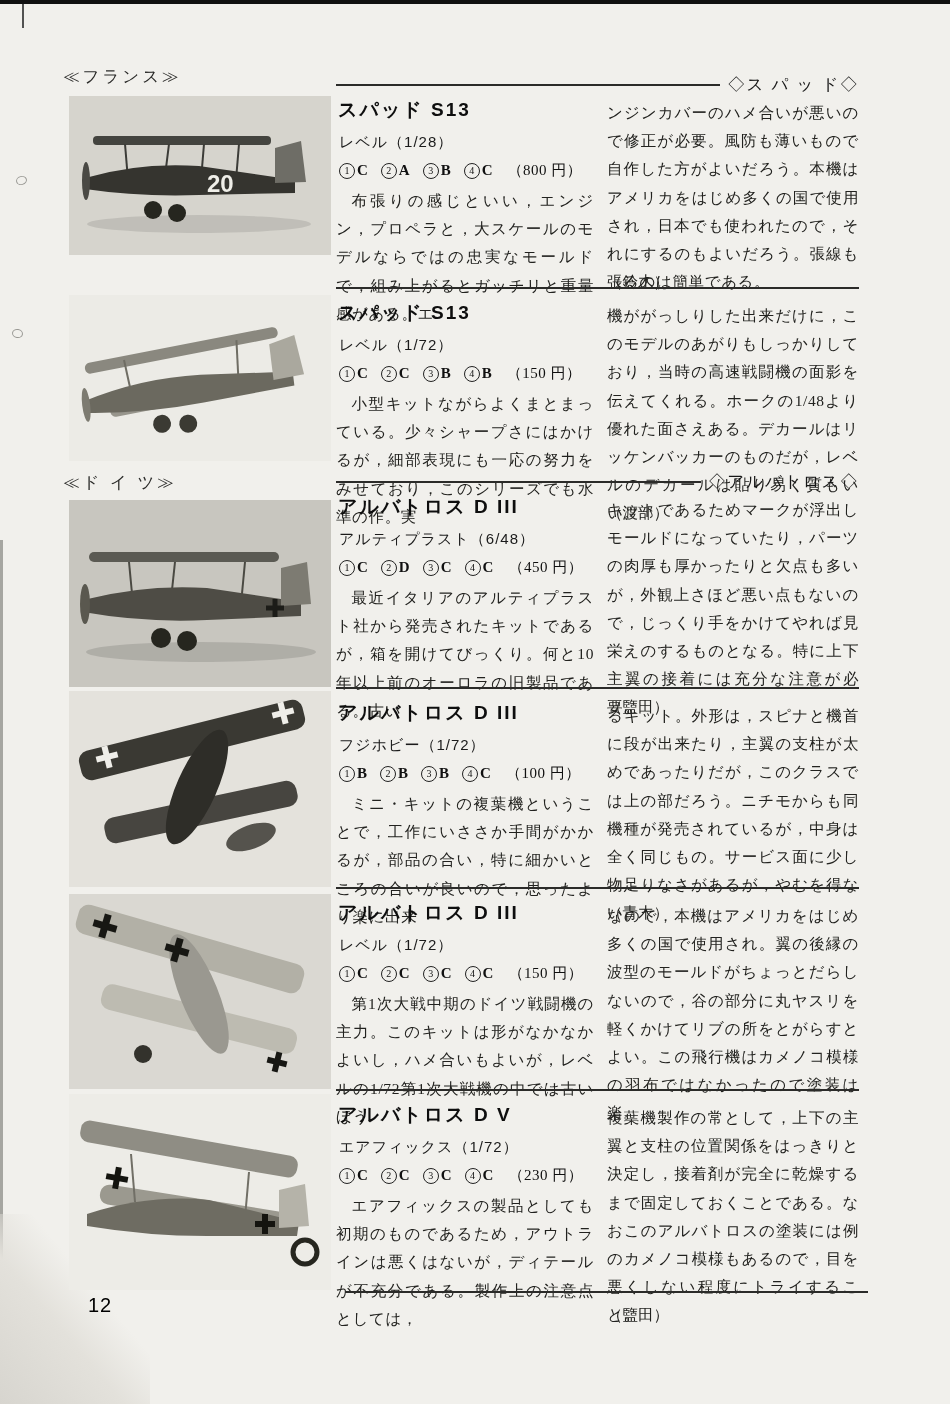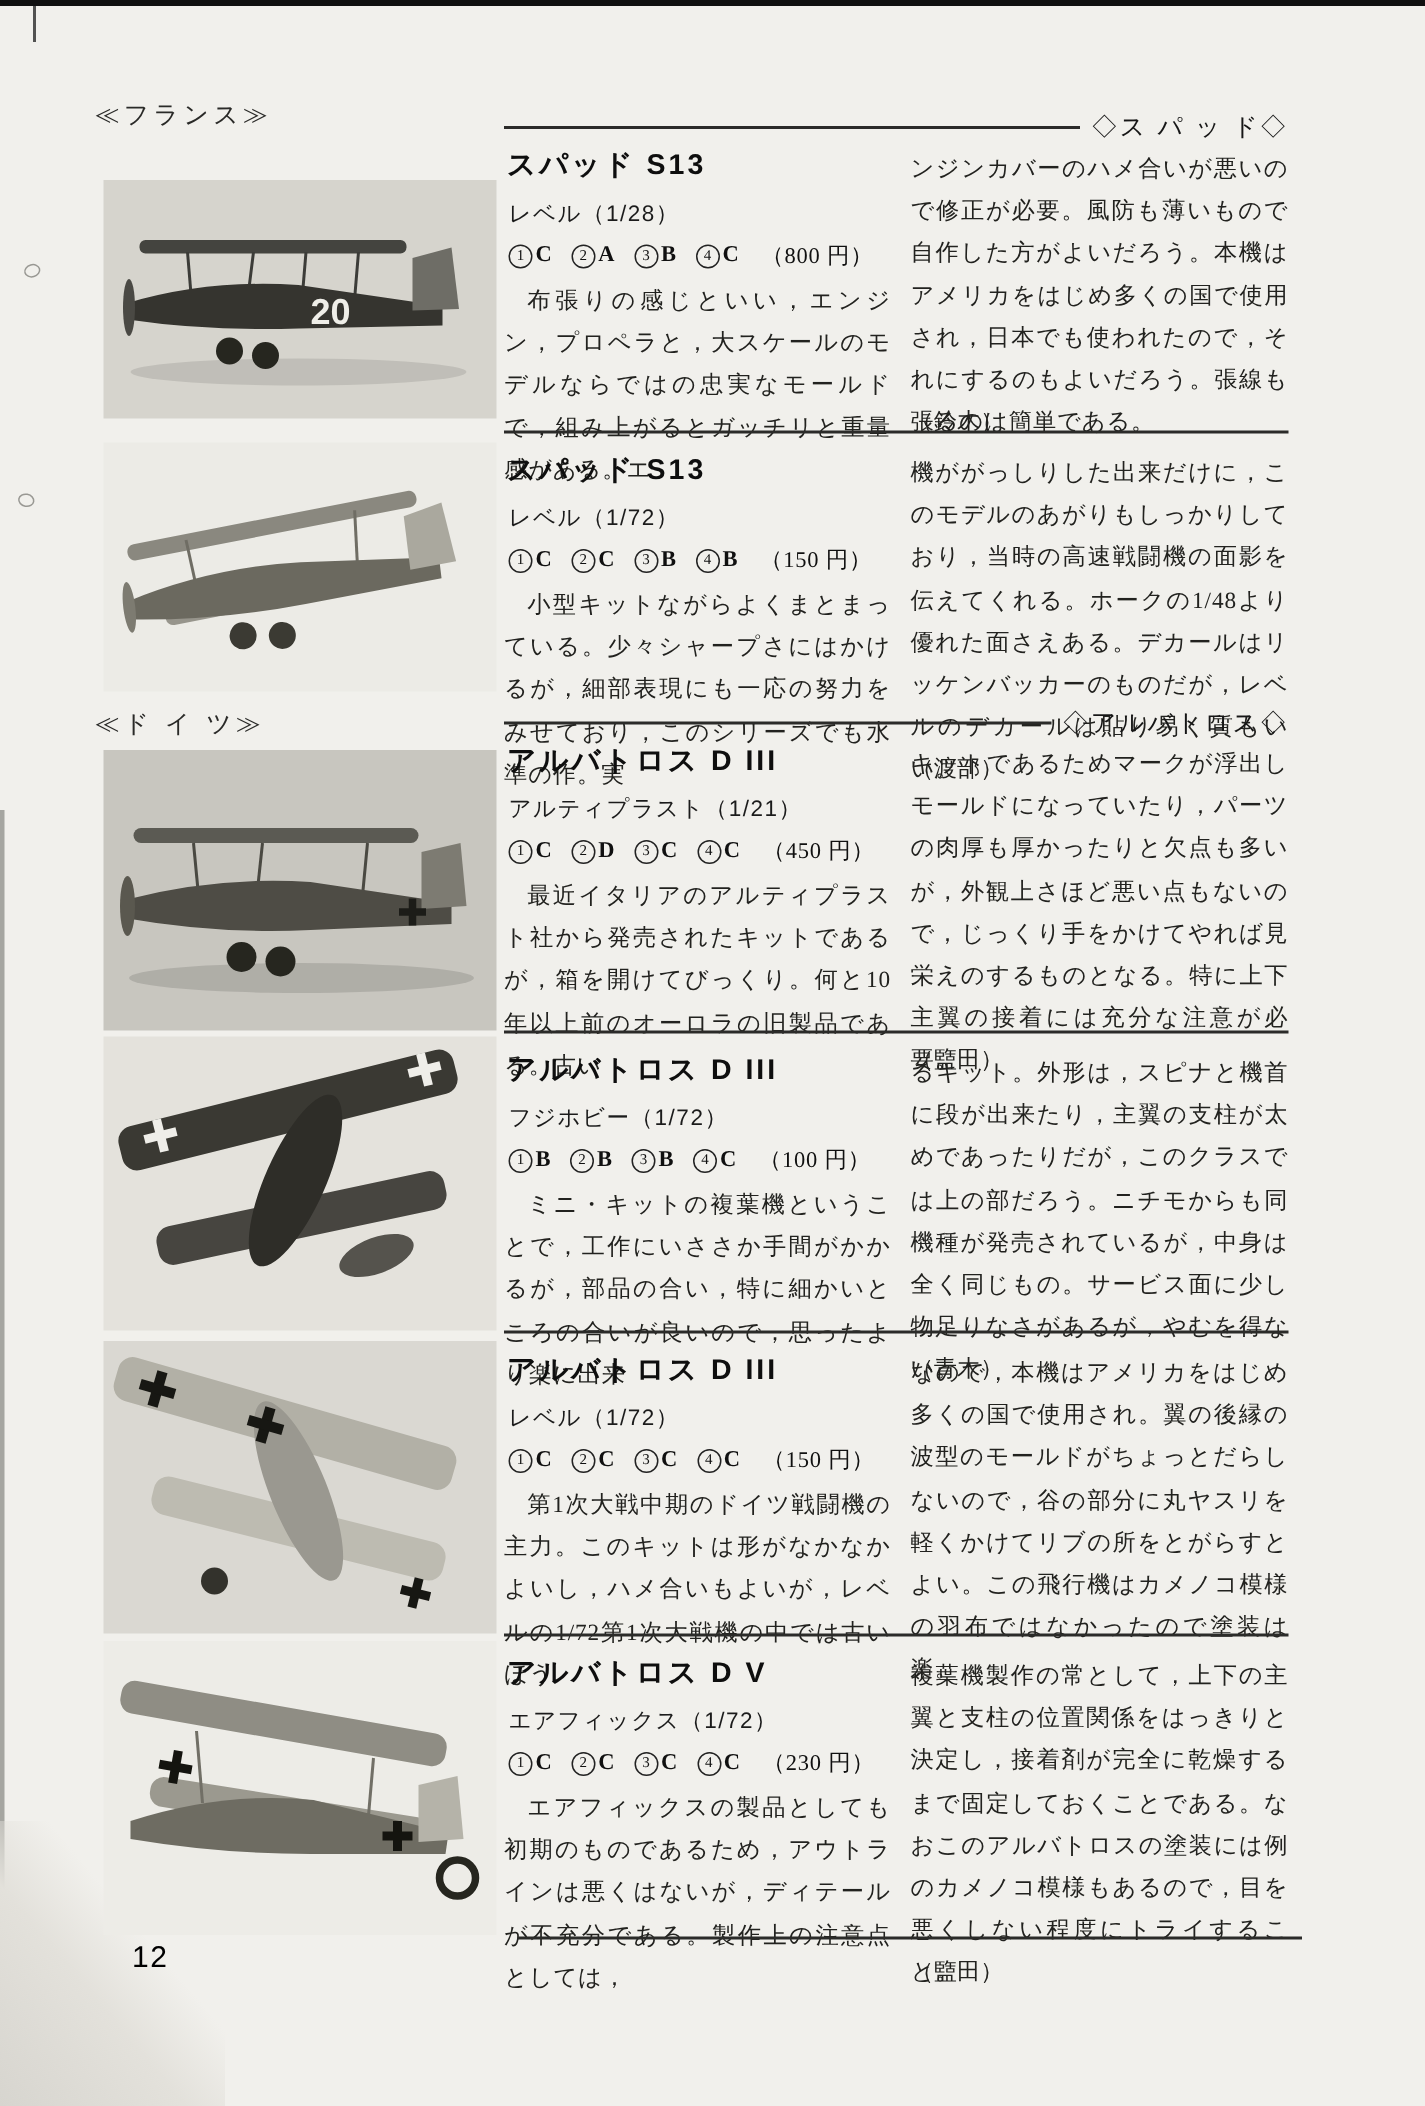--- a/index.html
+++ b/index.html
@@ -24,21 +24,21 @@
   }
   .region-label.france { top:66px; }
   .region-label.germany { top:472px; }
 
   .page-number { position:absolute; left:88px; top:1294px; font-family:"Liberation Sans",sans-serif;
     font-size:20px; color:#000000; letter-spacing:1px; }
 
   
   .photo { position:absolute; left:69px; width:262px; overflow:hidden; }
   .photo svg { display:block; width:100%; height:100%; }
-  .ph1 { top:120px; height:159px; background:#d6d4cd; }
+  .ph1 { top:96px; height:159px; background:#d6d4cd; }
   .ph2 { top:295px; height:166px; background:#ecebe6; }
   .ph3 { top:500px; height:187px; background:#c8c6bf; }
   .ph4 { top:691px; height:196px; background:#e4e2dc; }
   .ph5 { top:894px; height:195px; background:#dad8d2; }
   .ph6 { top:1094px; height:196px; background:#edece7; }
 
   
   .entry { position:absolute; left:336px; width:523px; }
   .e1 { top:85px; } .e2 { top:288px; } .e3 { top:482px; }
   .e4 { top:688px; } .e5 { top:888px; } .e6 { top:1090px; }
@@ -278,21 +278,21 @@
   </div>
 
   <div class="entry e3">
     <div class="rule-row">
       <span class="rule"></span>
       <span class="section-header">◇アルバトロス◇</span>
     </div>
     <div class="cols">
       <div class="col-left">
         <div class="title">アルバトロス D III</div>
-        <div class="maker">アルティプラスト（1/21）</div>
+        <div class="maker">アルティプラスト（6/48）</div>
         <div class="ratings">
           <span class="rating">
               <span class="circ">1</span>
               <span class="grade">C</span>
             </span>
           <span class="rating">
               <span class="circ">2</span>
               <span class="grade">D</span>
             </span>
           <span class="rating">

